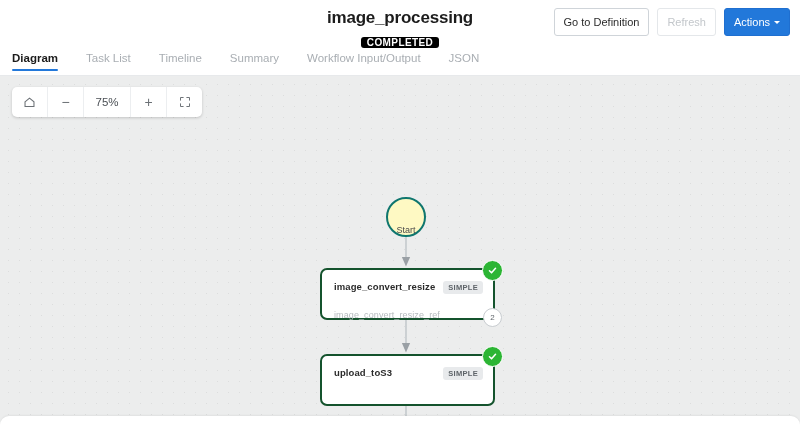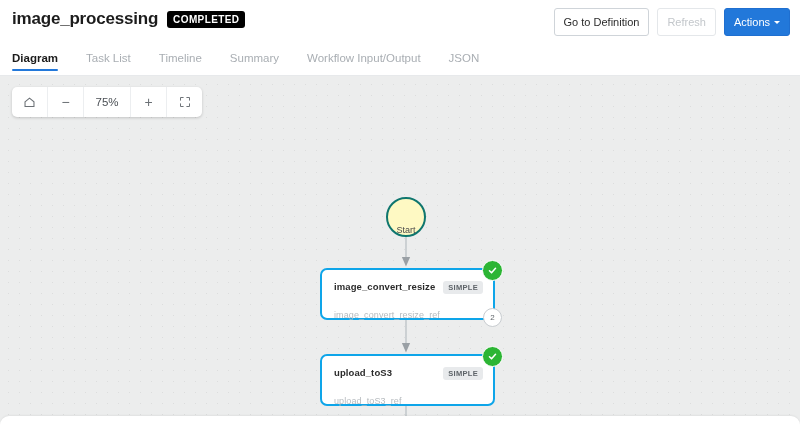--- a/index.html
+++ b/index.html
@@ -20,20 +20,21 @@
   .header {
     position: relative;
     padding: 8px 12px 0 12px;
     background: #ffffff;
   }
   .title-row {
     display: flex;
     align-items: center;
     gap: 9px;
     height: 22px;
+    flex-direction: column;
   }
   .wf-title {
     font-size: 17px;
     font-weight: bold;
     letter-spacing: -0.2px;
     color: #1c1c1c;
     line-height: 20px;
   }
   .status-badge {
     display: inline-flex;
@@ -248,21 +249,21 @@
     cursor: pointer;
   }
   #node-start { left: 386px; top: 121px; }
 
   .task-node {
     position: absolute;
     width: 175px;
     height: 52px;
     box-sizing: border-box;
     background: #ffffff;
-    border: 2px solid #0ea5e9;
+    border: 2px solid #14532d;
     border-radius: 7px;
     cursor: pointer;
   }
   #node-task-0 { left: 320px; top: 192px; }
   #node-task-1 { left: 320px; top: 278px; }
 
   .task-inner {
     position: relative;
     padding: 11px 12px 0 12px;
     height: 100%;
@@ -401,21 +402,20 @@
       <svg width="11" height="11" viewBox="0 0 16 16" fill="none" stroke="#ffffff" stroke-width="2.2" stroke-linecap="round" stroke-linejoin="round">
         <path d="M3.6 8.4 L6.6 11.4 L12.4 4.8"></path>
       </svg>
     </div>
     <div class="count-badge">2</div>
   </div>
 
   <div class="task-node" id="node-task-1">
     <div class="task-inner">
       <div class="task-name">upload_toS3</div>
-      <div class="task-ref">upload_toS3_ref</div>
       <div class="type-badge">SIMPLE</div>
     </div>
     <div class="check-badge">
       <svg width="11" height="11" viewBox="0 0 16 16" fill="none" stroke="#ffffff" stroke-width="2.2" stroke-linecap="round" stroke-linejoin="round">
         <path d="M3.6 8.4 L6.6 11.4 L12.4 4.8"></path>
       </svg>
     </div>
   </div>
 
   <div class="canvas-bottom-panel"></div>

